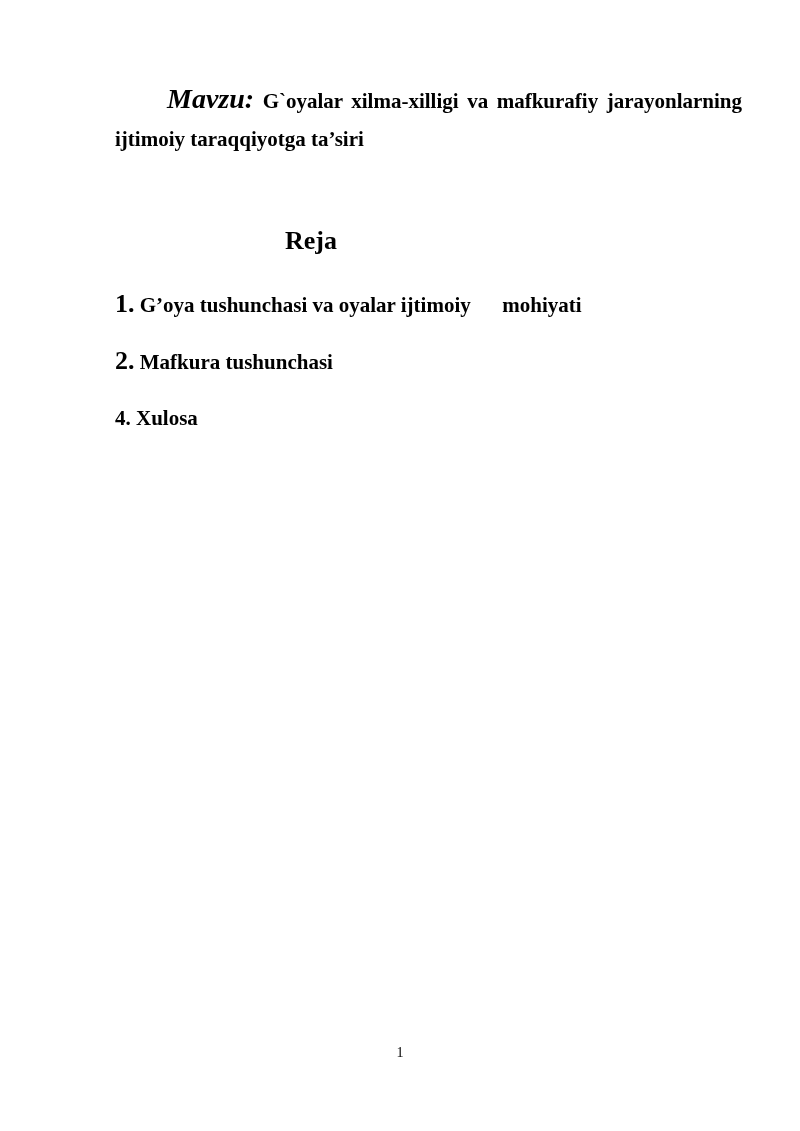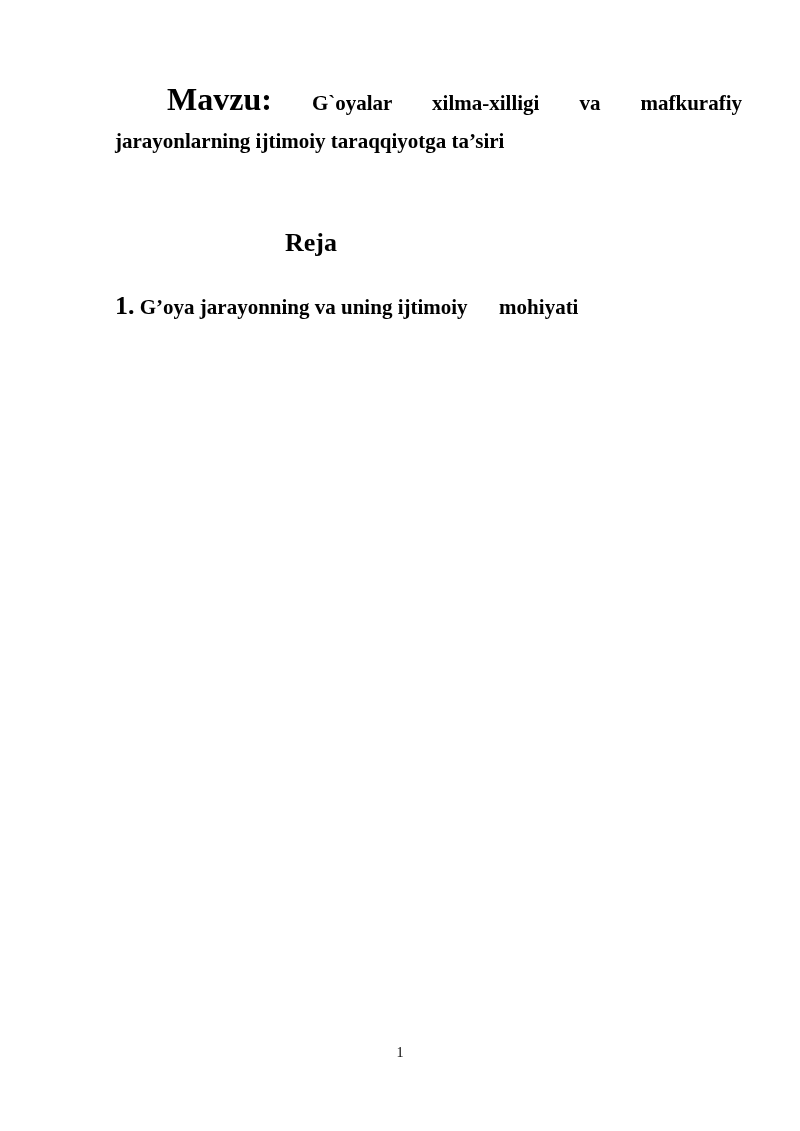--- a/index.html
+++ b/index.html
@@ -21,21 +21,22 @@
   }
   .doc-title {
     margin: 0;
     font-weight: bold;
     font-size: 21px;
     line-height: 38px;
     text-align: justify;
     text-indent: 52px;
   }
   .title-label {
-    font-size: 32px;
+    font-size: 28px;
+    font-style: italic;
   }
   .reja {
     margin: 68px 0 16px 170px;
     font-size: 26px;
     font-weight: bold;
     line-height: 30px;
   }
   .plan-list {
     margin-top: 32px;
   }
@@ -66,21 +67,23 @@
 </head>
 <body>
 
 <div class="page">
 
   <p class="doc-title"><span class="title-label">Mavzu:</span> <span class="title-text">G`oyalar xilma-xilligi va mafkurafiy jarayonlarning ijtimoiy taraqqiyotga ta’siri</span></p>
 
   <h2 class="reja">Reja</h2>
 
   <div class="plan-list">
-    <p class="li"><span class="num">1.</span><span class="txt"> G’oya jarayonning va uning ijtimoiy      mohiyati</span></p>
+    <p class="li"><span class="num">1.</span><span class="txt"> G’oya tushunchasi va oyalar ijtimoiy      mohiyati</span></p>
+
+    <p class="li"><span class="num">2.</span><span class="txt"> Mafkura tushunchasi</span></p>
 
 
-
+    <p class="li"><span class="num small">4.</span><span class="txt"> Xulosa</span></p>
   </div>
 
   <div class="page-number">1</div>
 
 </div>
 
 </body></html>

